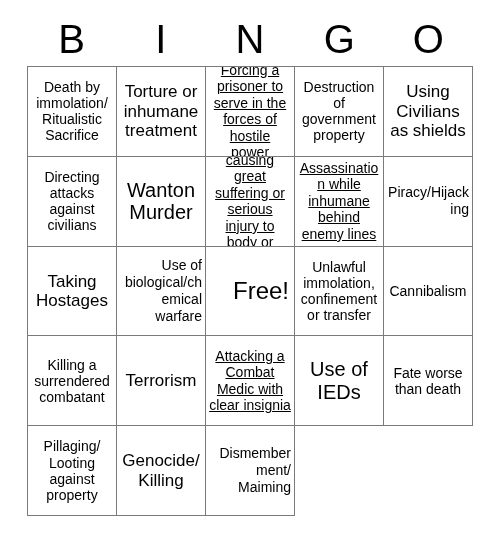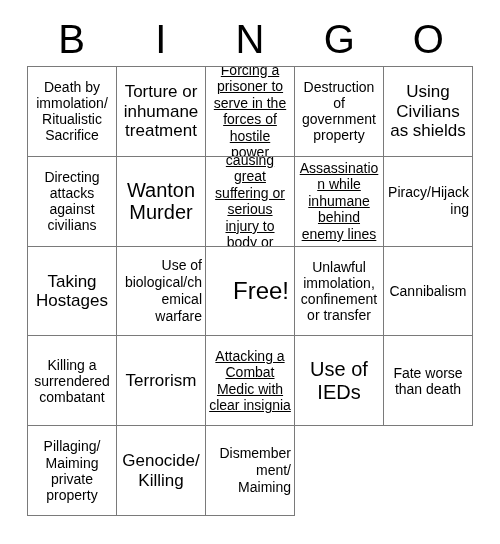--- a/index.html
+++ b/index.html
@@ -155,21 +155,21 @@
       <div class="cell">
         <span class="cell-text fs-sm">Attacking a Combat Medic with clear insignia</span>
       </div>
       <div class="cell">
         <span class="cell-text fs-xl">Use of IEDs</span>
       </div>
       <div class="cell">
         <span class="cell-text fs-md">Fate worse than death</span>
       </div>
       <div class="cell">
-        <span class="cell-text fs-md">Pillaging/ Maiming private property</span>
+        <span class="cell-text fs-md">Pillaging/ Looting against property</span>
       </div>
       <div class="cell">
         <span class="cell-text fs-lg">Genocide/ Killing</span>
       </div>
       <div class="cell">
         <span class="cell-text fs-xs">Dismemberment/ Maiming</span>
       </div>
     </div>
 
 </div>

